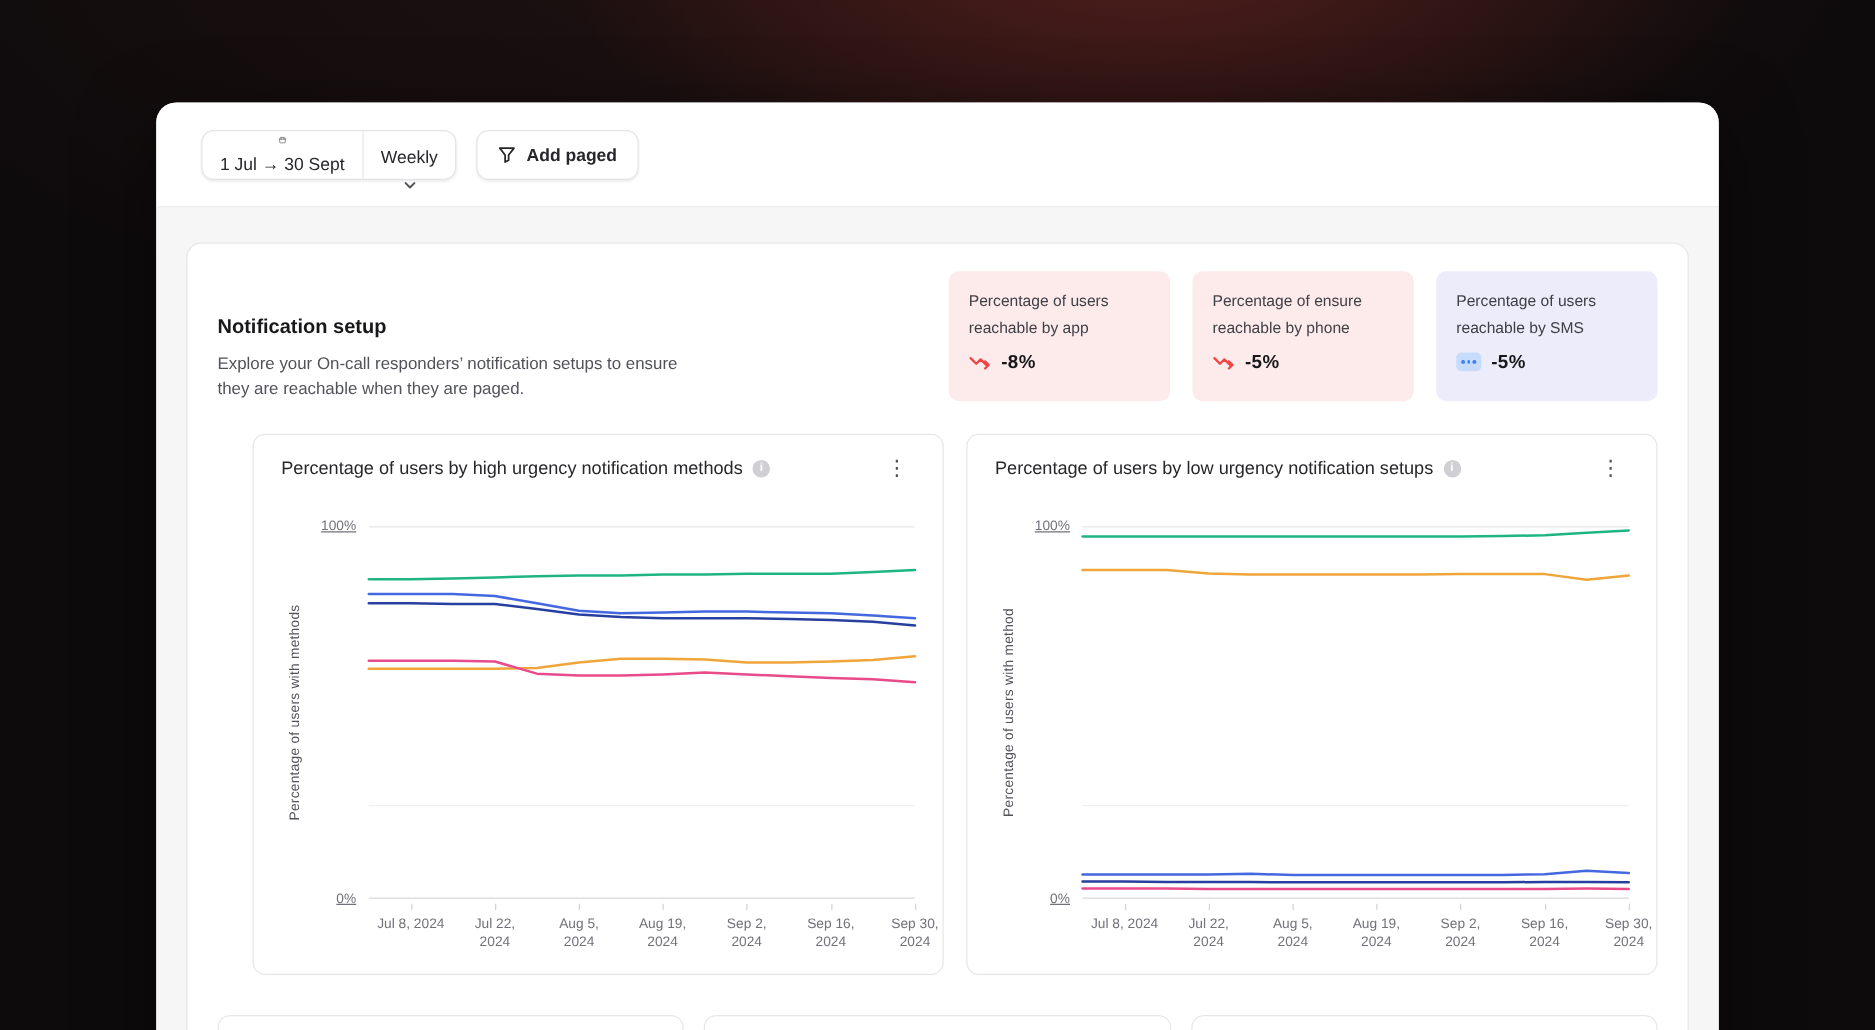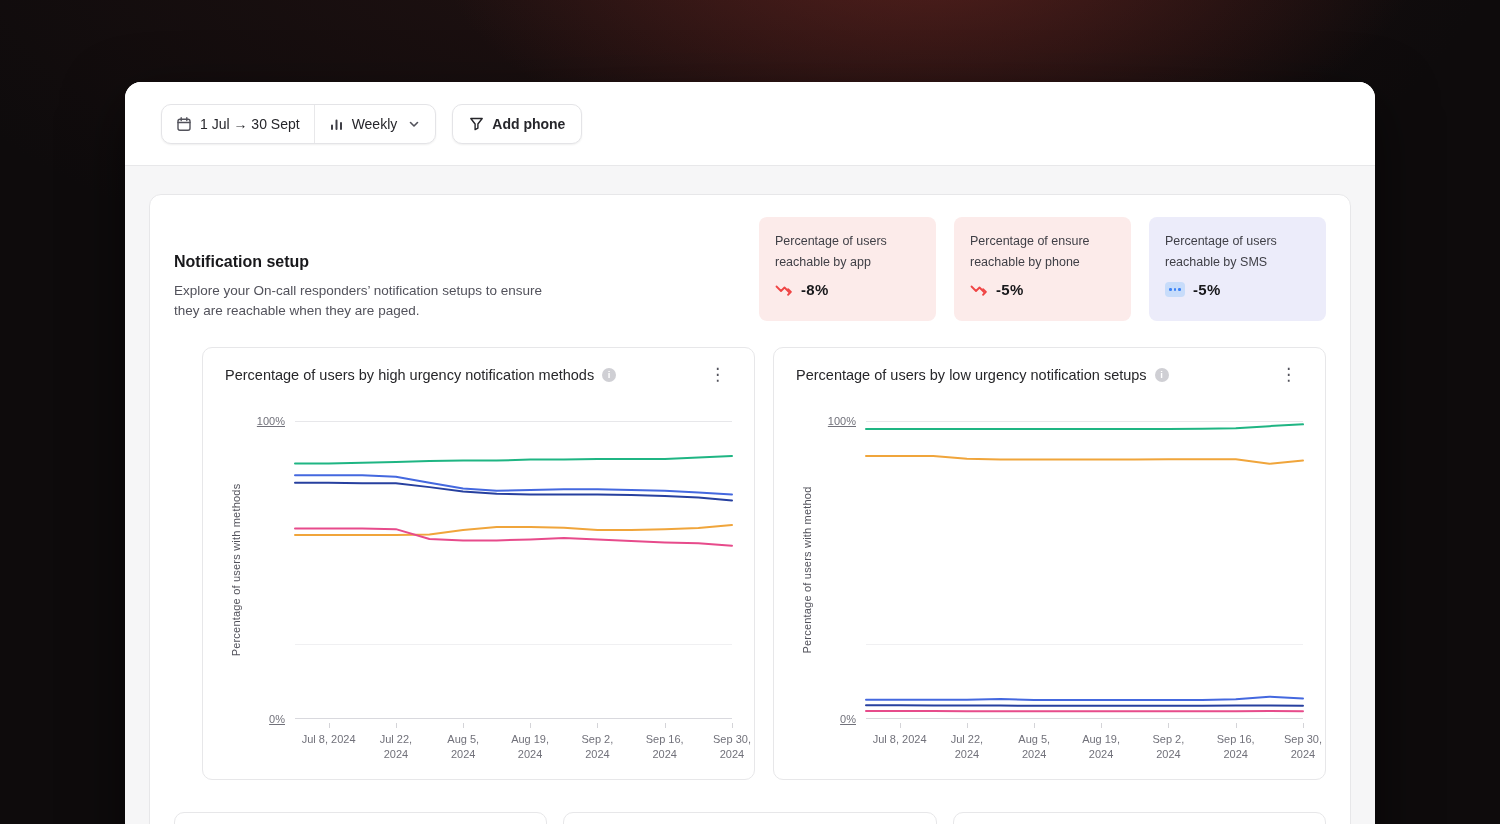--- a/index.html
+++ b/index.html
@@ -33,21 +33,21 @@
   }
   .title-block .crumb { font-size:12px; color:#6b7280; margin-bottom:3px; }
   .title-block .page-title { font-size:16px; font-weight:700; color:#18181b; letter-spacing:.1px; }
 
   .header-right { display:flex; align-items:center; gap:16px; }
   .segmented, .btn {
     display:flex; align-items:center; height:40px; background:#fff;
     border:1px solid #e4e4e7; border-radius:10px;
     box-shadow:0 1px 2px rgba(24,24,27,.07); font-size:14px; color:#26262b;
   }
-  .seg { display:flex; align-items:center; gap:8px; padding:16px 14px; height:100%; cursor:pointer; font-weight:500; }
+  .seg { display:flex; align-items:center; gap:8px; padding:4px 14px; height:100%; cursor:pointer; font-weight:500;flex-direction:column; }
   .seg + .seg { border-left:1px solid #e8e8ea; }
   .btn { gap:8px; padding:0 16px; cursor:pointer; font-weight:600; }
   .chev { display:flex; margin-left:2px; }
 
   
   .content { background:#f6f6f7; padding:28px 24px; height:calc(100% - 84px); }
   .section-card {
     background:#fff; border:1px solid #e7e7e9; border-radius:12px;
     padding:22px 24px 24px;
   }
@@ -139,21 +139,21 @@
             <svg width="14" height="14" viewBox="0 0 14 14" fill="none">
               <path d="M3.5 5.5 7 9l3.5-3.5" stroke="#52525b" stroke-width="1.6" stroke-linecap="round" stroke-linejoin="round"></path>
             </svg>
           </span>
         </div>
       </div>
       <div class="btn">
         <svg width="15" height="15" viewBox="0 0 15 15" fill="none">
           <path d="M1.8 2.5h11.4L8.9 8v4.2l-2.8 1.4V8L1.8 2.5z" stroke="#26262b" stroke-width="1.4" stroke-linejoin="round"></path>
         </svg>
-        <span>Add phone</span>
+        <span>Add paged</span>
       </div>
     </div>
   </div>
 
   <div class="content">
     <div class="section-card">
 
       <div class="section-head">
         <div>
           <div class="section-title">Notification setup</div>

